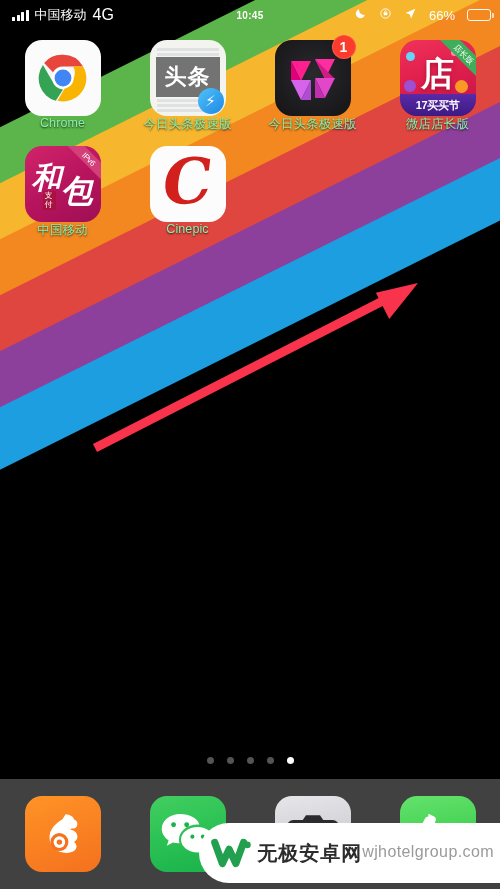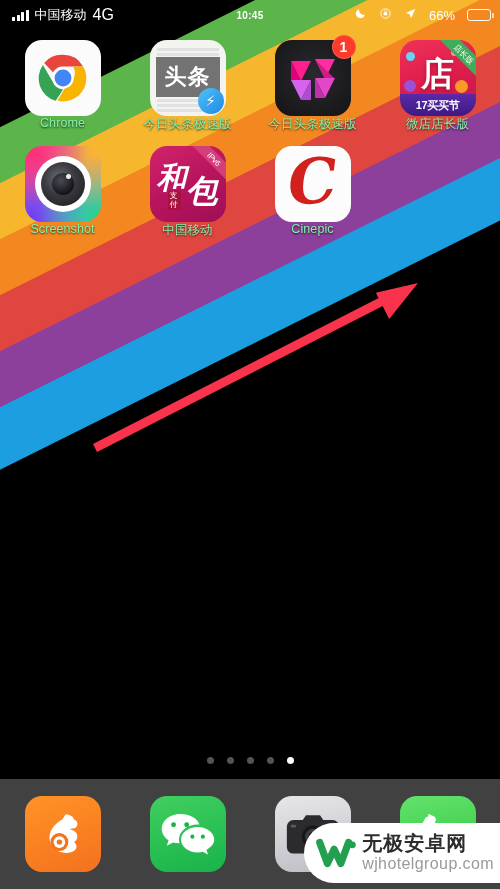--- a/index.html
+++ b/index.html
@@ -237,21 +237,21 @@
   
   #watermark {
     position:absolute; right:0px; bottom:6px;
     height:60px; z-index:40;
     display:flex; align-items:center;
     background:#fff;
     border-radius: 30px 0 0 30px;
     padding: 0 6px 0 10px;
   }
   .wm-logo { width:46px; height:46px; display:flex; align-items:center; justify-content:center; }
-  .wm-text { display:flex; flex-direction:column; justify-content:center; margin-left:2px; }
+  .wm-text { display:flex; justify-content:center; margin-left:2px; }
   .wm-title { font-size:20px; font-weight:bold; color:#2c2c2c; letter-spacing:1px; line-height:1.1; }
   .wm-url { font-size:16px; color:#9a9a9a; letter-spacing:.4px; line-height:1.3; }
 </style>
 </head>
 <body>
 
 <div id="screen">
 
   <div id="wallpaper" style="background: rgb(0, 0, 0);">
       <div class="stripe" style="background: rgb(92, 181, 74); top: 300px;"></div>
@@ -372,30 +372,20 @@
           </div>
         </div>
         <div class="app-label">微店店长版</div>
       </div>
 
     </div>
 
     <div class="app-row" style="margin-top:13px">
 
 
-      <div class="app-cell">
-        <div class="icon-wrap">
-          <div class="icon ic-screenshot">
-            <div class="ss-ring">
-                <div class="ss-lens"></div>
-              </div>
-          </div>
-        </div>
-        <div class="app-label">Screenshot</div>
-      </div>
 
       <div class="app-cell">
         <div class="icon-wrap">
           <div class="icon ic-hebao">
             <div class="hb-chars">
               <span class="c1">和</span>
               <span class="c2">包</span>
             </div>
             <div class="hb-seal">支付</div>
             <div class="corner-ribbon ribbon-pink">IPv6</div>

